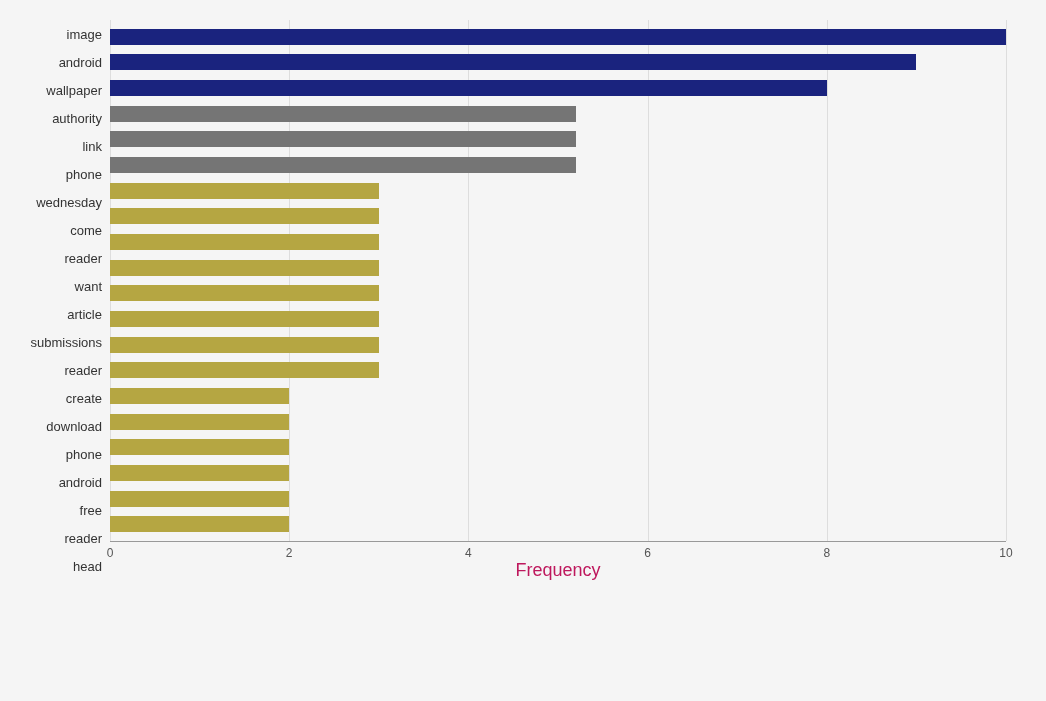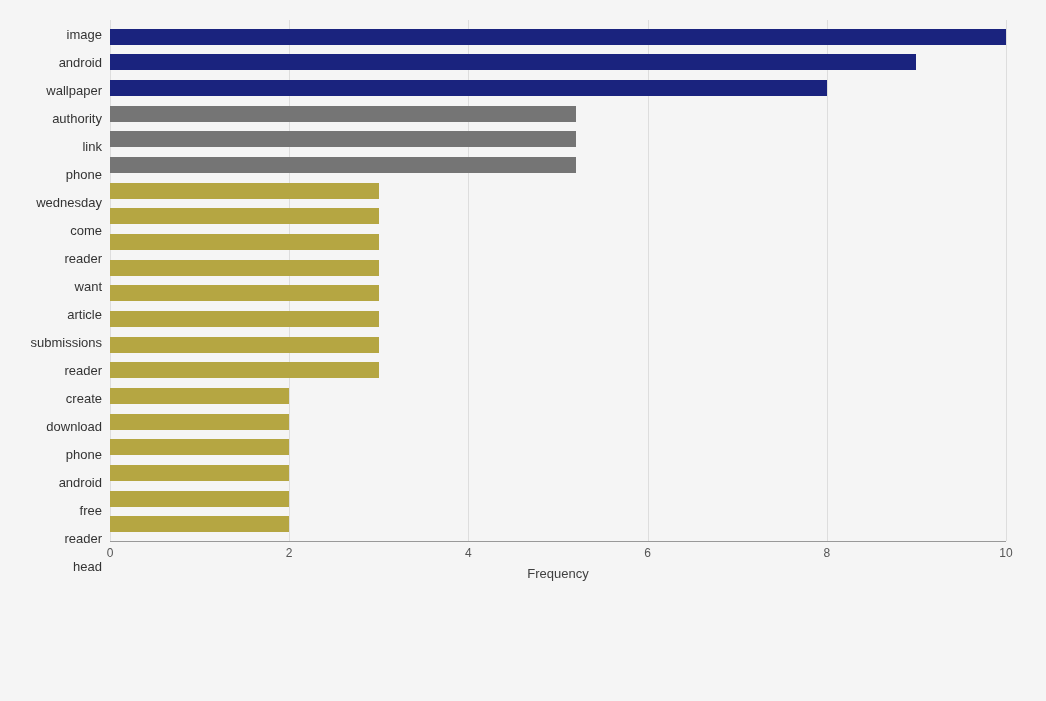--- a/index.html
+++ b/index.html
@@ -118,22 +118,22 @@
     }
     .x-tick {
       position: absolute;
       font-size: 12px;
       color: #555;
       transform: translateX(-50%);
       top: 4px;
     }
     .x-axis-label {
       text-align: center;
-      font-size: 13px;
-      color: #404040;
+      font-size: 18px;
+      color: #be185d;
       margin-top: 4px;
     }
   </style>
 </head>
 <body>
 
 <div class="chart-container">
   <div class="chart-area">
     <div class="y-labels" id="y-labels-container">
         <div class="y-label">image</div>

